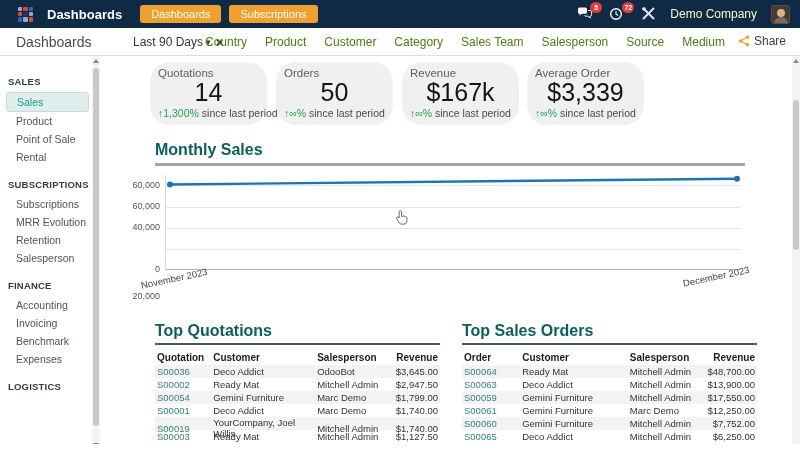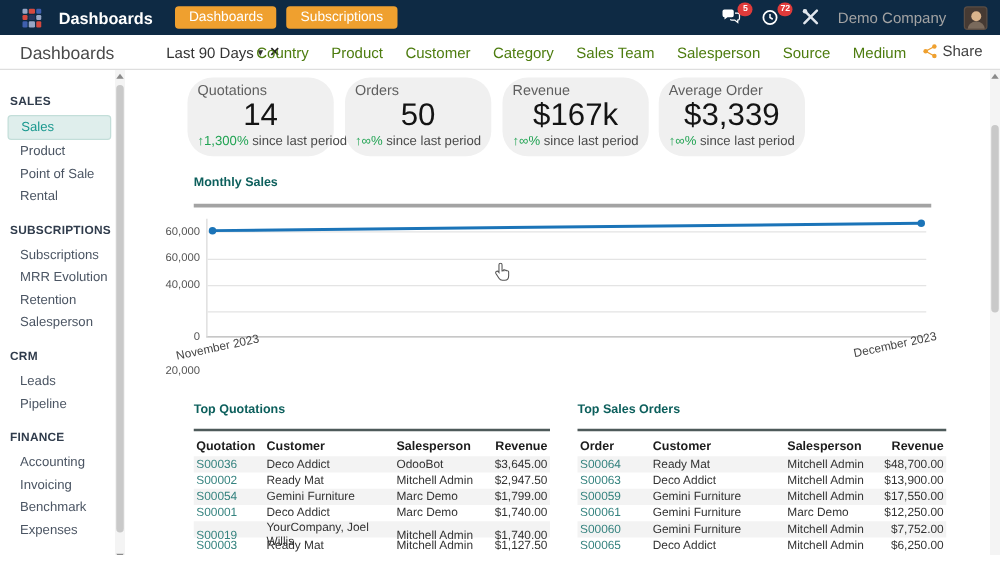--- a/index.html
+++ b/index.html
@@ -10,21 +10,21 @@
   .topbar { position:absolute; left:0; top:0; width:800px; height:28px; background:#0e2a44;
             display:flex; align-items:center; padding:0 10px; gap:8px; }
   .logo-grid { width:15px; height:15px; display:grid; grid-template-columns:repeat(3,1fr); gap:1px; margin-left:8px; }
   .logo-grid span { border-radius:1px; }
   .app-name { color:#fff; font-size:13px; font-weight:bold; margin:0 10px 0 6px; }
   .menu-btn { background:#efa02f; color:#fff; font-size:11px; padding:3px 11px; border-radius:3px; cursor:pointer; }
   .topbar-right { margin-left:auto; display:flex; align-items:center; gap:14px; }
   .icon-wrap { position:relative; width:18px; height:16px; cursor:pointer; }
   .badge { position:absolute; top:-4px; right:-7px; min-width:12px; height:11px; background:#e03b3b; color:#fff;
            font-size:7px; line-height:11px; text-align:center; border-radius:6px; padding:0 2px; font-weight:bold; }
-  .company { color:#a3a3a3; font-size:12px; }
+  .company { color:#fef9c3; font-size:12px; }
   .avatar { width:19px; height:19px; border-radius:3px; background:#463a33; position:relative; overflow:hidden; border:1px solid #5a4d44; }
   .avatar .head { position:absolute; left:5px; top:3px; width:8px; height:8px; border-radius:50%; background:#d9b38c; }
   .avatar .body { position:absolute; left:2px; top:11px; width:14px; height:8px; border-radius:7px 7px 0 0; background:#7a6a5c; }
 
   
   .controlbar { position:absolute; left:0; top:28px; width:800px; height:28px; background:#fff;
                 border-bottom:1px solid #dedede; }
   .bc-title { position:absolute; left:16px; top:6px; font-size:14px; color:#4a4a4a; }
   .facet { position:absolute; left:133px; top:7px; font-size:12px; color:#333; display:flex; align-items:center; gap:3px; }
   .facet .caret { font-size:9px; color:#333; cursor:pointer; }
@@ -50,21 +50,21 @@
 
   
   .kpi { position:absolute; top:62px; height:63px; width:117px; background:#f0f0f0; padding:5px 8px;border-radius:20px; }
   .kpi-title { font-size:11.5px; color:#5f5f5f; }
   .kpi-value { font-size:25px; color:#141414; text-align:center; margin-top:-1px; }
   .kpi-delta { font-size:10.5px; margin-top:0px; white-space:nowrap; }
   .kpi-delta .up { color:#21a353; }
   .kpi-delta .rest { color:#4a4a4a; }
 
   
-  .section-title { position:absolute; font-size:10px; font-weight:bold; color:#0c5f5c; }
+  .section-title { position:absolute; font-size:16px; font-weight:bold; color:#0c5f5c; }
   .rule { position:absolute; background:#a3a3a3; }
   .plot { position:absolute; left:165px; top:175px; width:575px; height:95px;
           border-left:1px solid #d9d9d9; border-bottom:1px solid #b5b5b5; cursor:pointer; }
   .gridline { position:absolute; left:0; width:575px; height:1px; background:#e4e4e4; }
   .ytick { position:absolute; width:44px; text-align:right; font-size:9px; color:#555; }
   .xtick { position:absolute; font-size:9.5px; color:#444; transform:rotate(-12deg); transform-origin:left top; white-space:nowrap; }
   .plot svg { position:absolute; left:0; top:0; overflow:visible; }
 
   .cursor-hand { position:absolute; left:395px; top:210px; }
 
@@ -165,25 +165,20 @@
       <div class="side-item">Rental</div>
     </div>
     <div class="side-section">
       <div class="side-header">SUBSCRIPTIONS</div>
       <div class="side-item">Subscriptions</div>
       <div class="side-item">MRR Evolution</div>
       <div class="side-item">Retention</div>
       <div class="side-item">Salesperson</div>
     </div>
     <div class="side-section">
-      <div class="side-header">CRM</div>
-      <div class="side-item">Leads</div>
-      <div class="side-item">Pipeline</div>
-    </div>
-    <div class="side-section">
       <div class="side-header">FINANCE</div>
       <div class="side-item">Accounting</div>
       <div class="side-item">Invoicing</div>
       <div class="side-item">Benchmark</div>
       <div class="side-item">Expenses</div>
     </div>
     <div class="side-section">
       <div class="side-header">LOGISTICS</div>
     </div>
   </div>

